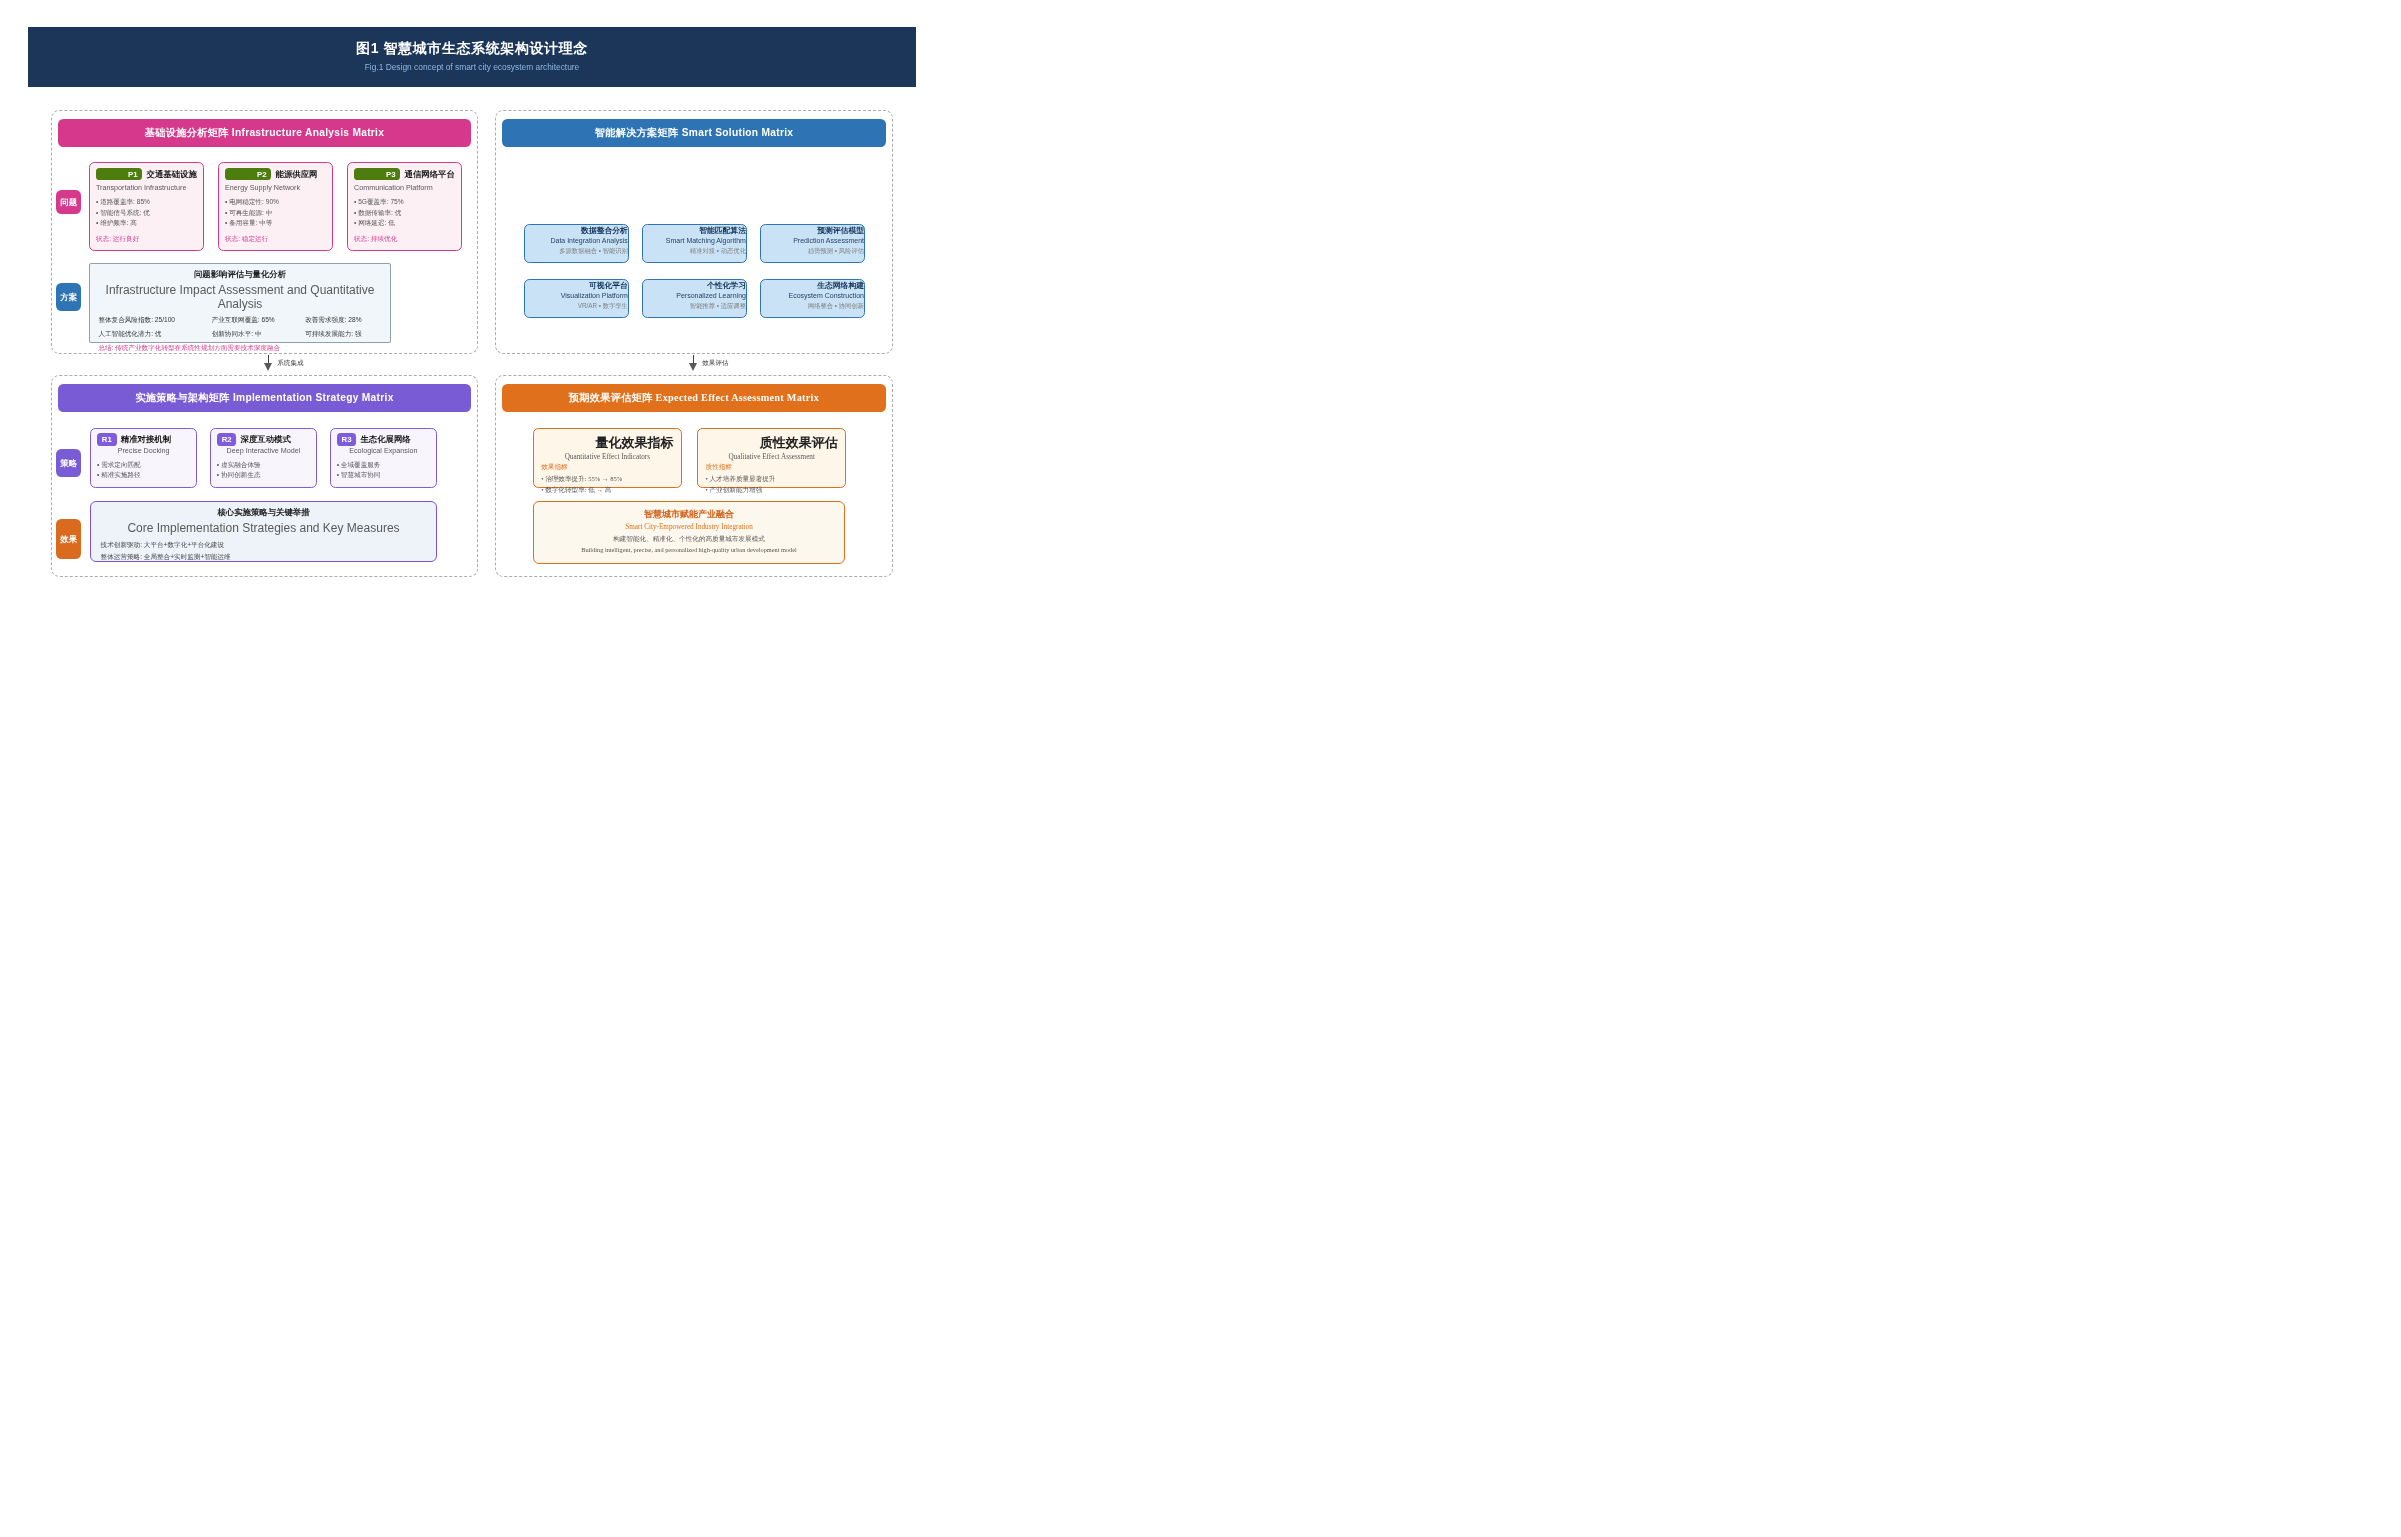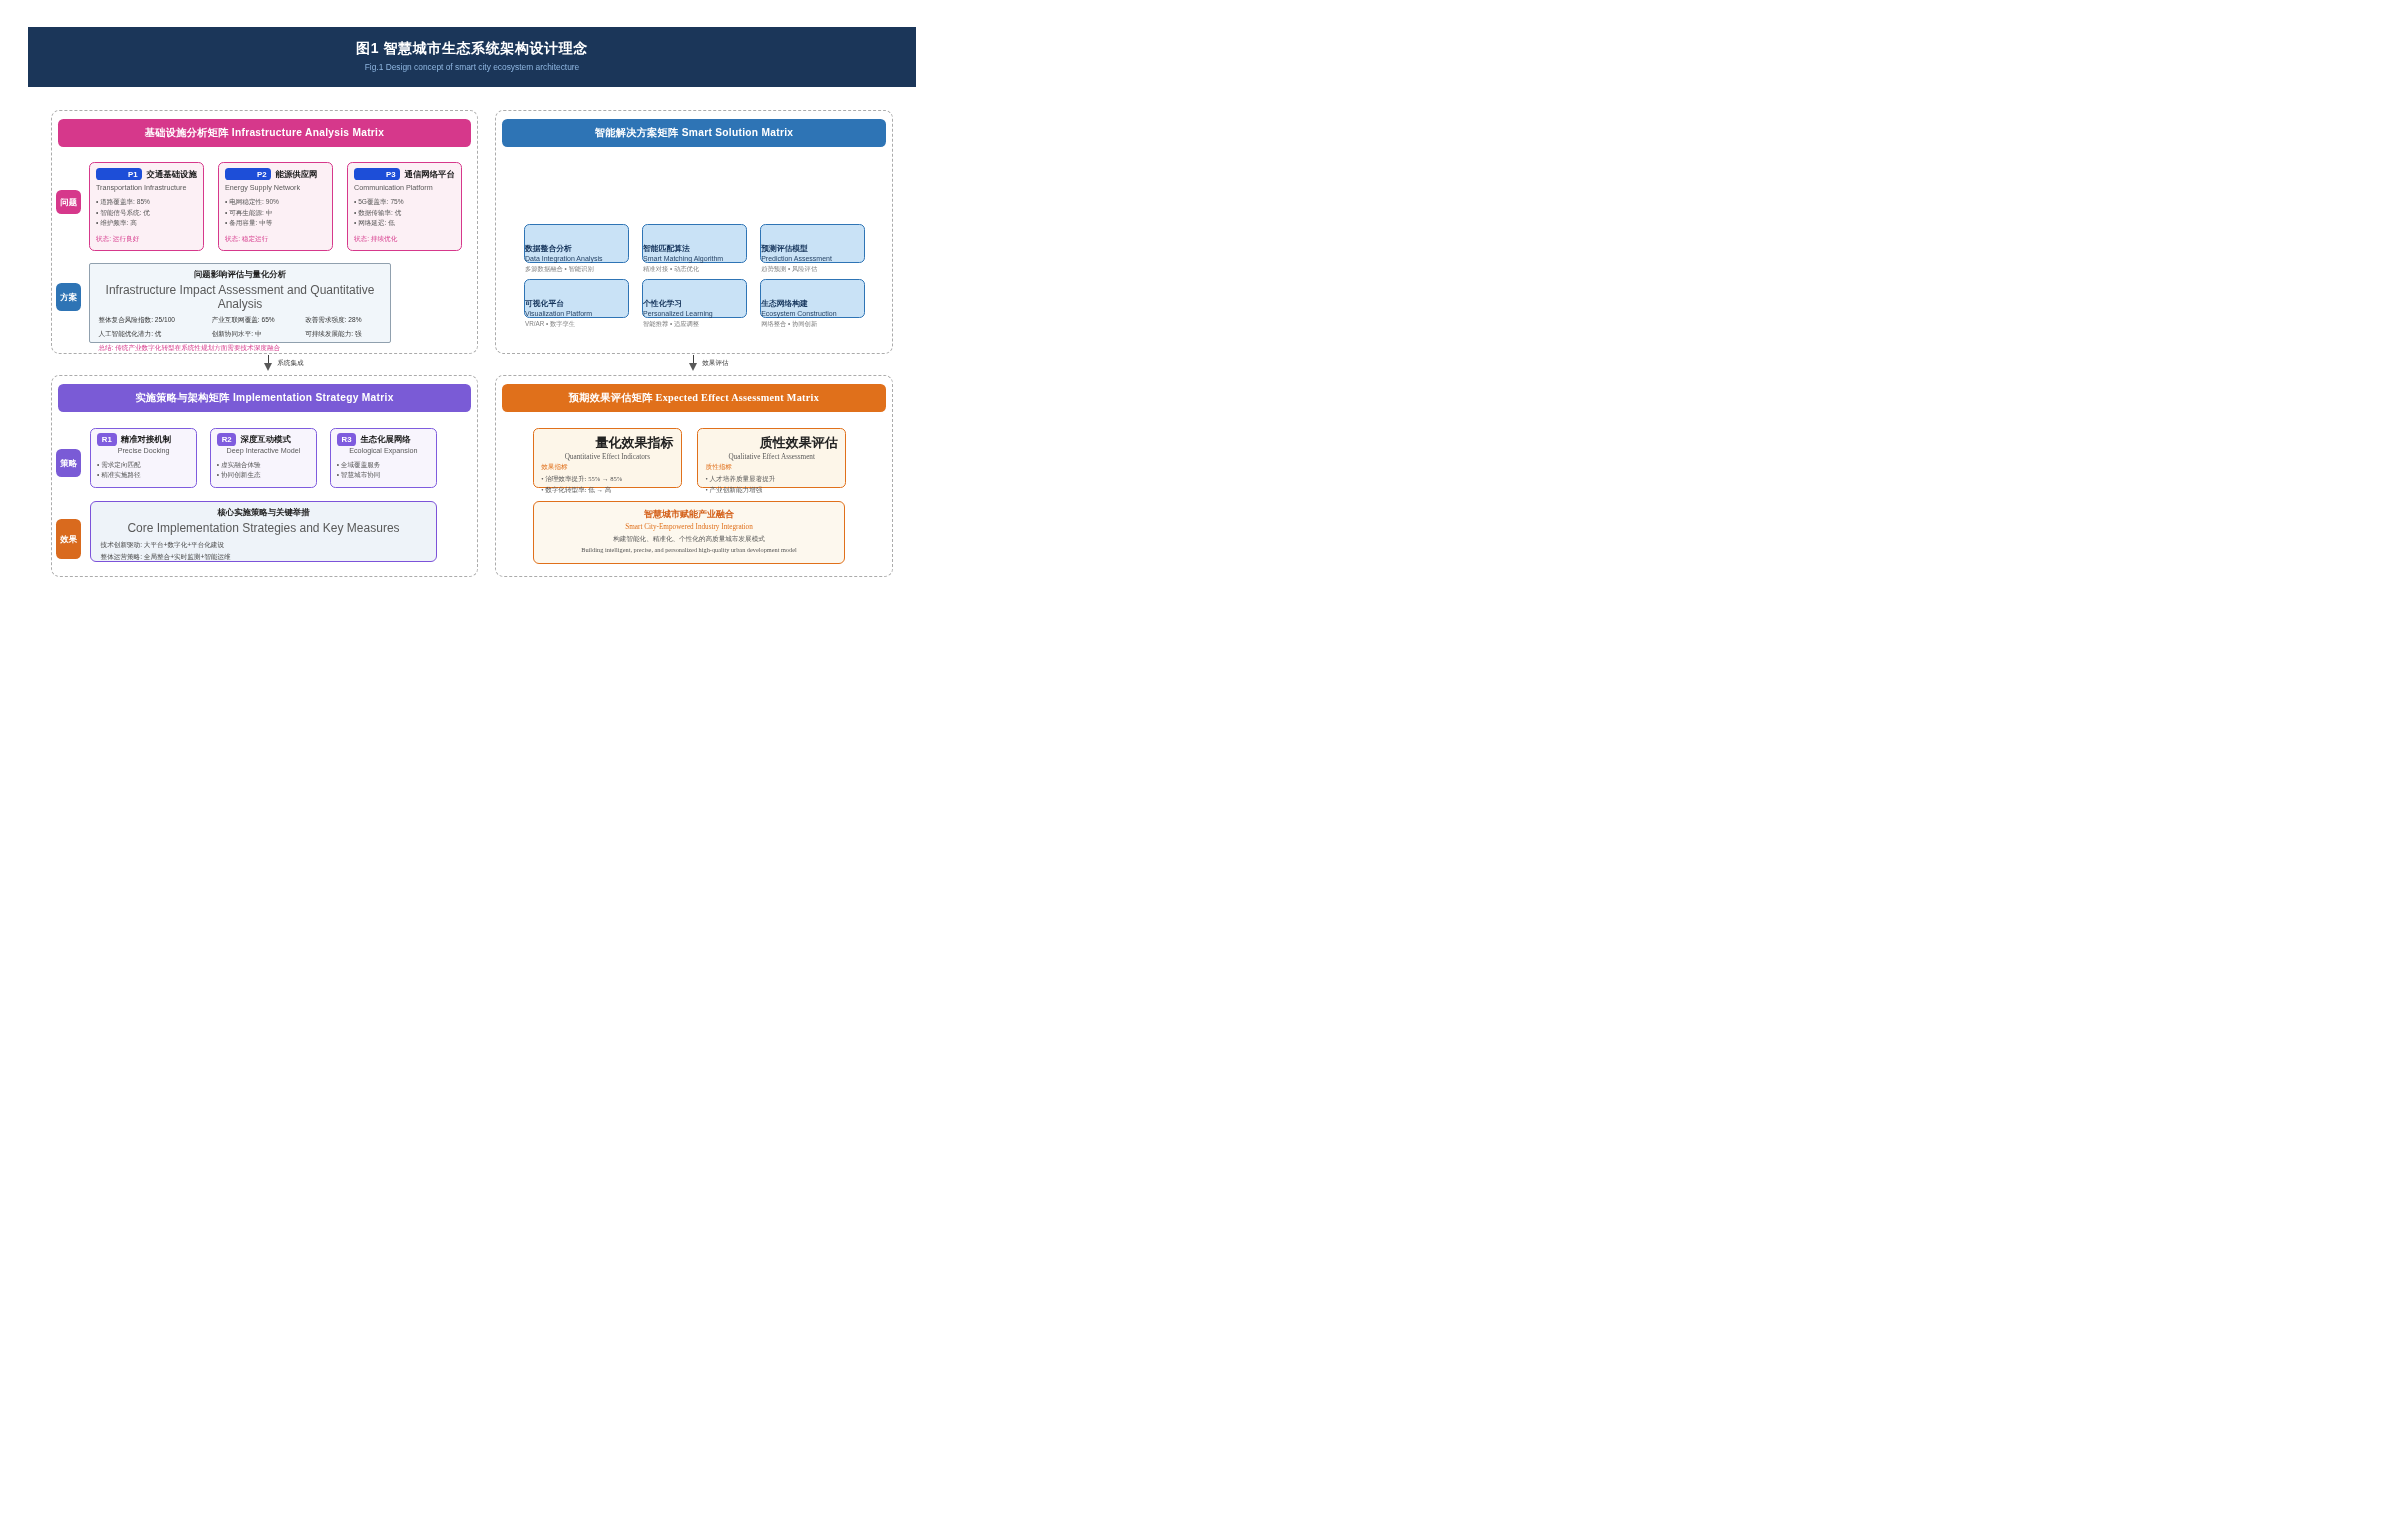--- a/index.html
+++ b/index.html
@@ -30,21 +30,21 @@
   .sb-problem{top:79px;height:24px;background:#D6388B;}
   .sb-solution{top:172px;height:28px;background:#2E74B5;text-align:center;}
   .sb-strategy{top:73px;height:28px;background:#7A5BD6;}
   .sb-effect{top:143px;height:40px;background:#D96A1E;}
 
   
   .pcards{position:absolute;left:37px;top:51px;width:373px;display:flex;gap:14px;}
   .pcard{flex:1;height:89px;background:#FCF0F5;border:1.8px solid #D6388B;border-radius:5.4px;box-sizing:border-box;padding:4.8px 6px;}
   .chiprow{display:flex;align-items:center;}
   .chip{display:inline-block;color:#fff;font-weight:bold;font-size:7.8px;padding:1.8px 4.8px;border-radius:3.6px;}
-  .chip-pink{background:#1d4ed8;padding-left:32px;}
+  .chip-pink{background:#4d7c0f;padding-left:32px;}
   .chip-purple{background:#7F5CDE;}
   .ctitle{font-size:8.4px;font-weight:bold;color:#1a1a1a;margin-left:4.2px;}
   .csub{font-size:7.2px;color:#595959;margin-top:2.4px;}
   .bullets{margin-top:5.4px;}
   .bullet{font-size:6.6px;color:#555;line-height:1.6;}
   .bullet::before{content:"• ";}
   .pstatus{font-size:6.6px;color:#D6388B;margin-top:6px;}
 
   
   .assess{position:absolute;left:37px;top:152px;width:302px;height:80px;background:#F1F6FA;border:0.9px solid #90A0AE;
@@ -55,22 +55,22 @@
   .asummary{font-size:6.6px;color:#D6388B;margin-top:5.4px;}
 
   
   .platform{position:absolute;left:28px;top:51px;width:341px;height:47px;background:#3E86D0;border-radius:5.4px;
     color:#fff;text-align:center;box-sizing:border-box;padding-top:5.4px;}
   .ptitle{font-size:9.6px;font-weight:bold;}
   .psub{font-size:7.2px;margin-top:1.2px;}
   .ptag{font-size:6.6px;margin-top:2.4px;opacity:.95;}
   .modules{position:absolute;left:28px;top:113px;width:341px;display:grid;grid-template-columns:1fr 1fr 1fr;
     column-gap:13.2px;row-gap:16.3px;}
-  .module{height:39px;background:#C9E2F6;border:1.2px solid #2E74B5;border-radius:5.4px;text-align:left;
-    box-sizing:border-box;padding-top:18px;}
+  .module{height:39px;background:#C9E2F6;border:1.2px solid #2E74B5;border-radius:5.4px;text-align:right;
+    box-sizing:border-box;padding-top:0;}
   .mtitle{font-size:7.8px;font-weight:bold;color:#17365D;}
   .msub{font-size:7px;color:#1F3C5F;margin-top:1.2px;}
   .mtag{font-size:6.3px;color:#7F7F7F;margin-top:2.4px;}
 
   
   .rcards{position:absolute;left:38px;top:52px;width:347px;display:flex;gap:12.6px;}
   .rcard{flex:1;height:60px;background:#F8F5FD;border:1.8px solid #7F5CDE;border-radius:5.4px;box-sizing:border-box;padding:4.2px 6px;}
   .rsub{text-align:center;font-size:7.2px;color:#595959;margin-top:0.6px;}
   .rcard .bullets{margin-top:4.2px;}
   .strategybox{position:absolute;left:38px;top:125px;width:347px;height:61px;background:#EEF3F9;border:1.2px solid #7C52D9;

